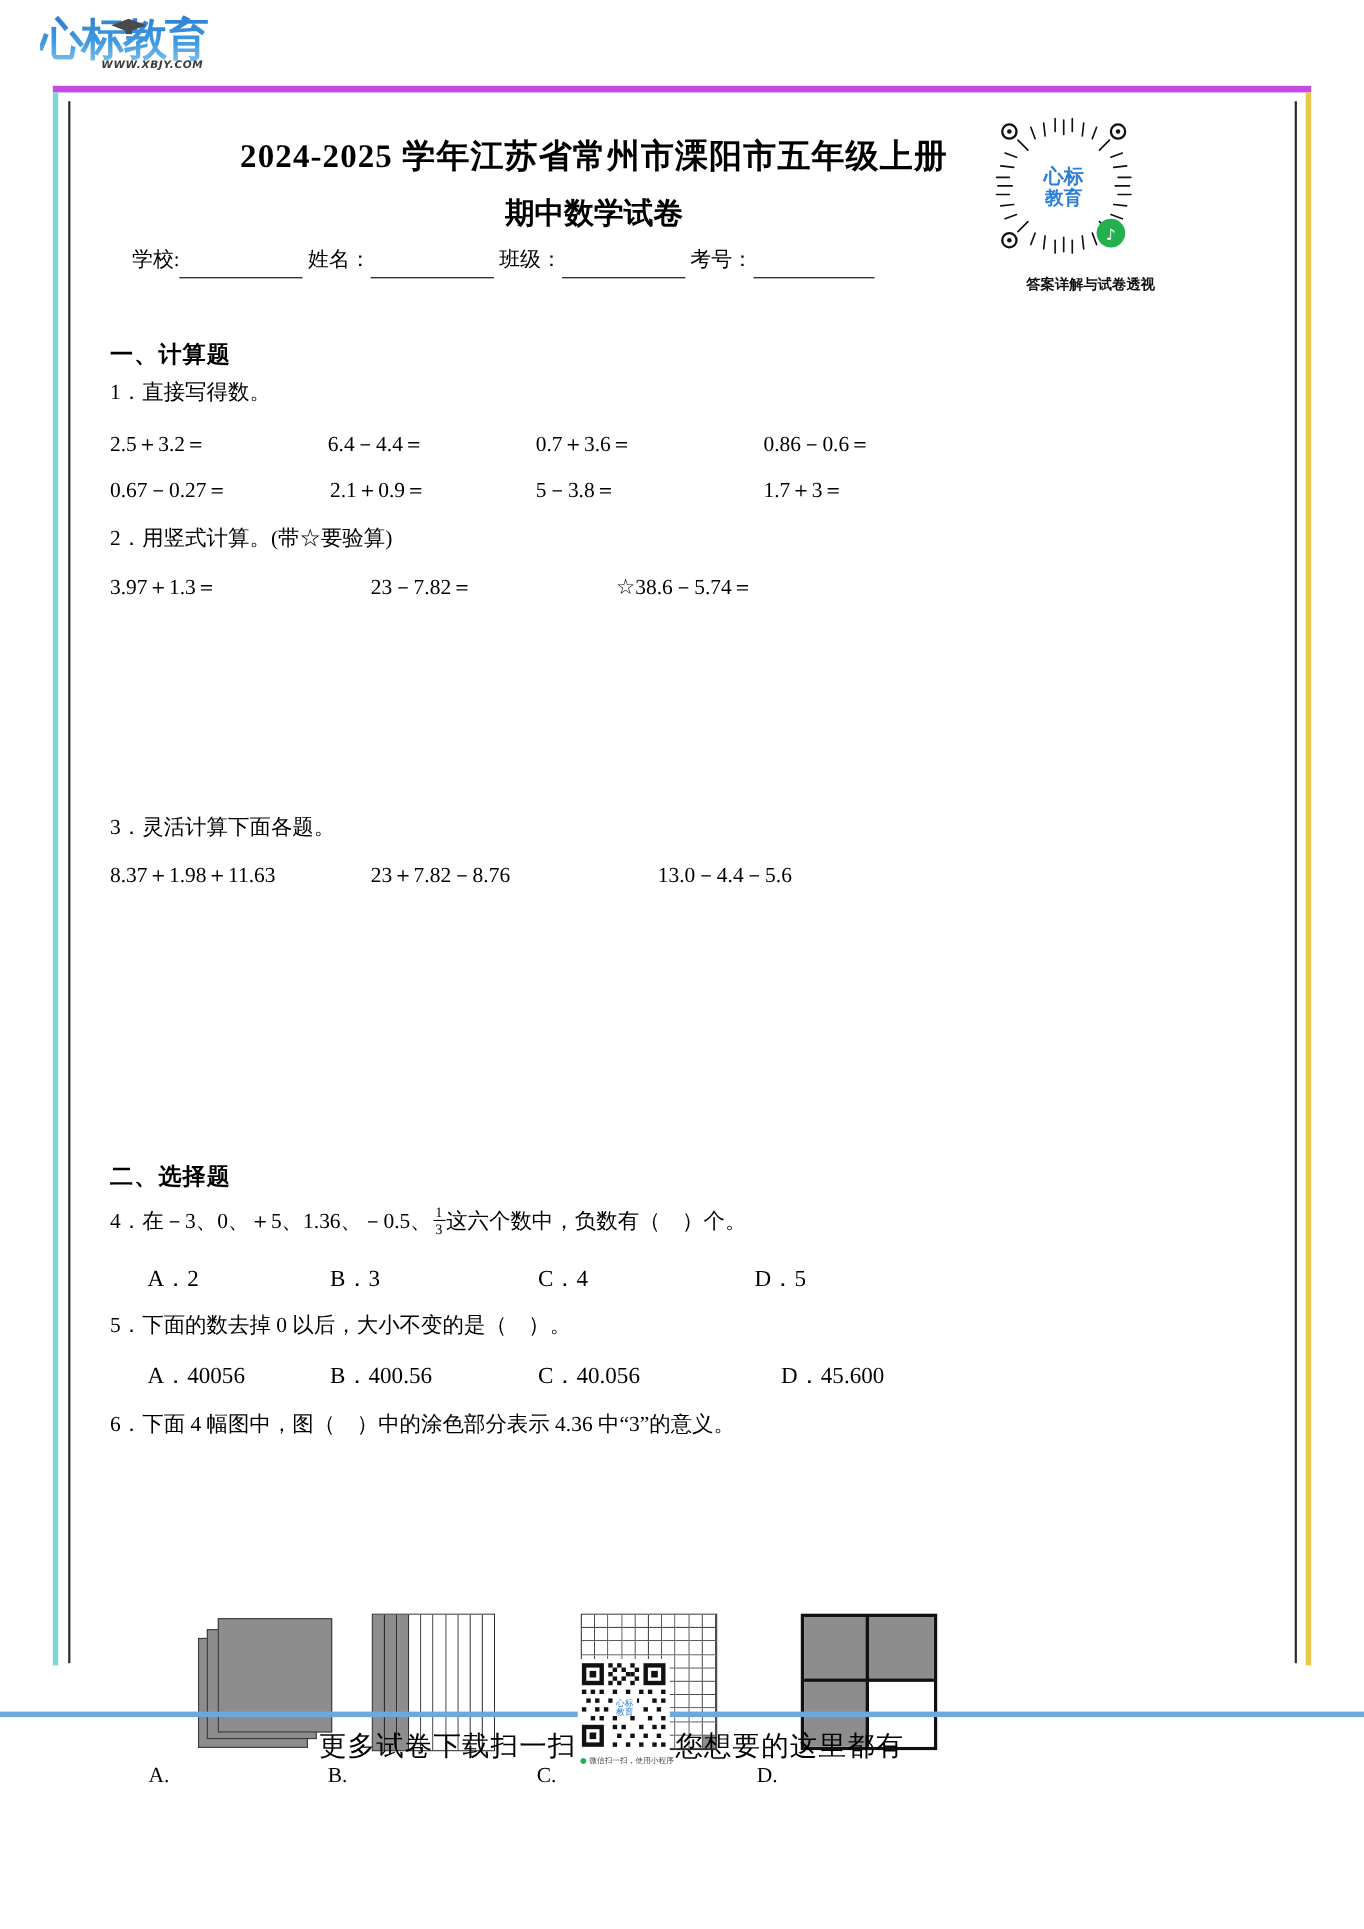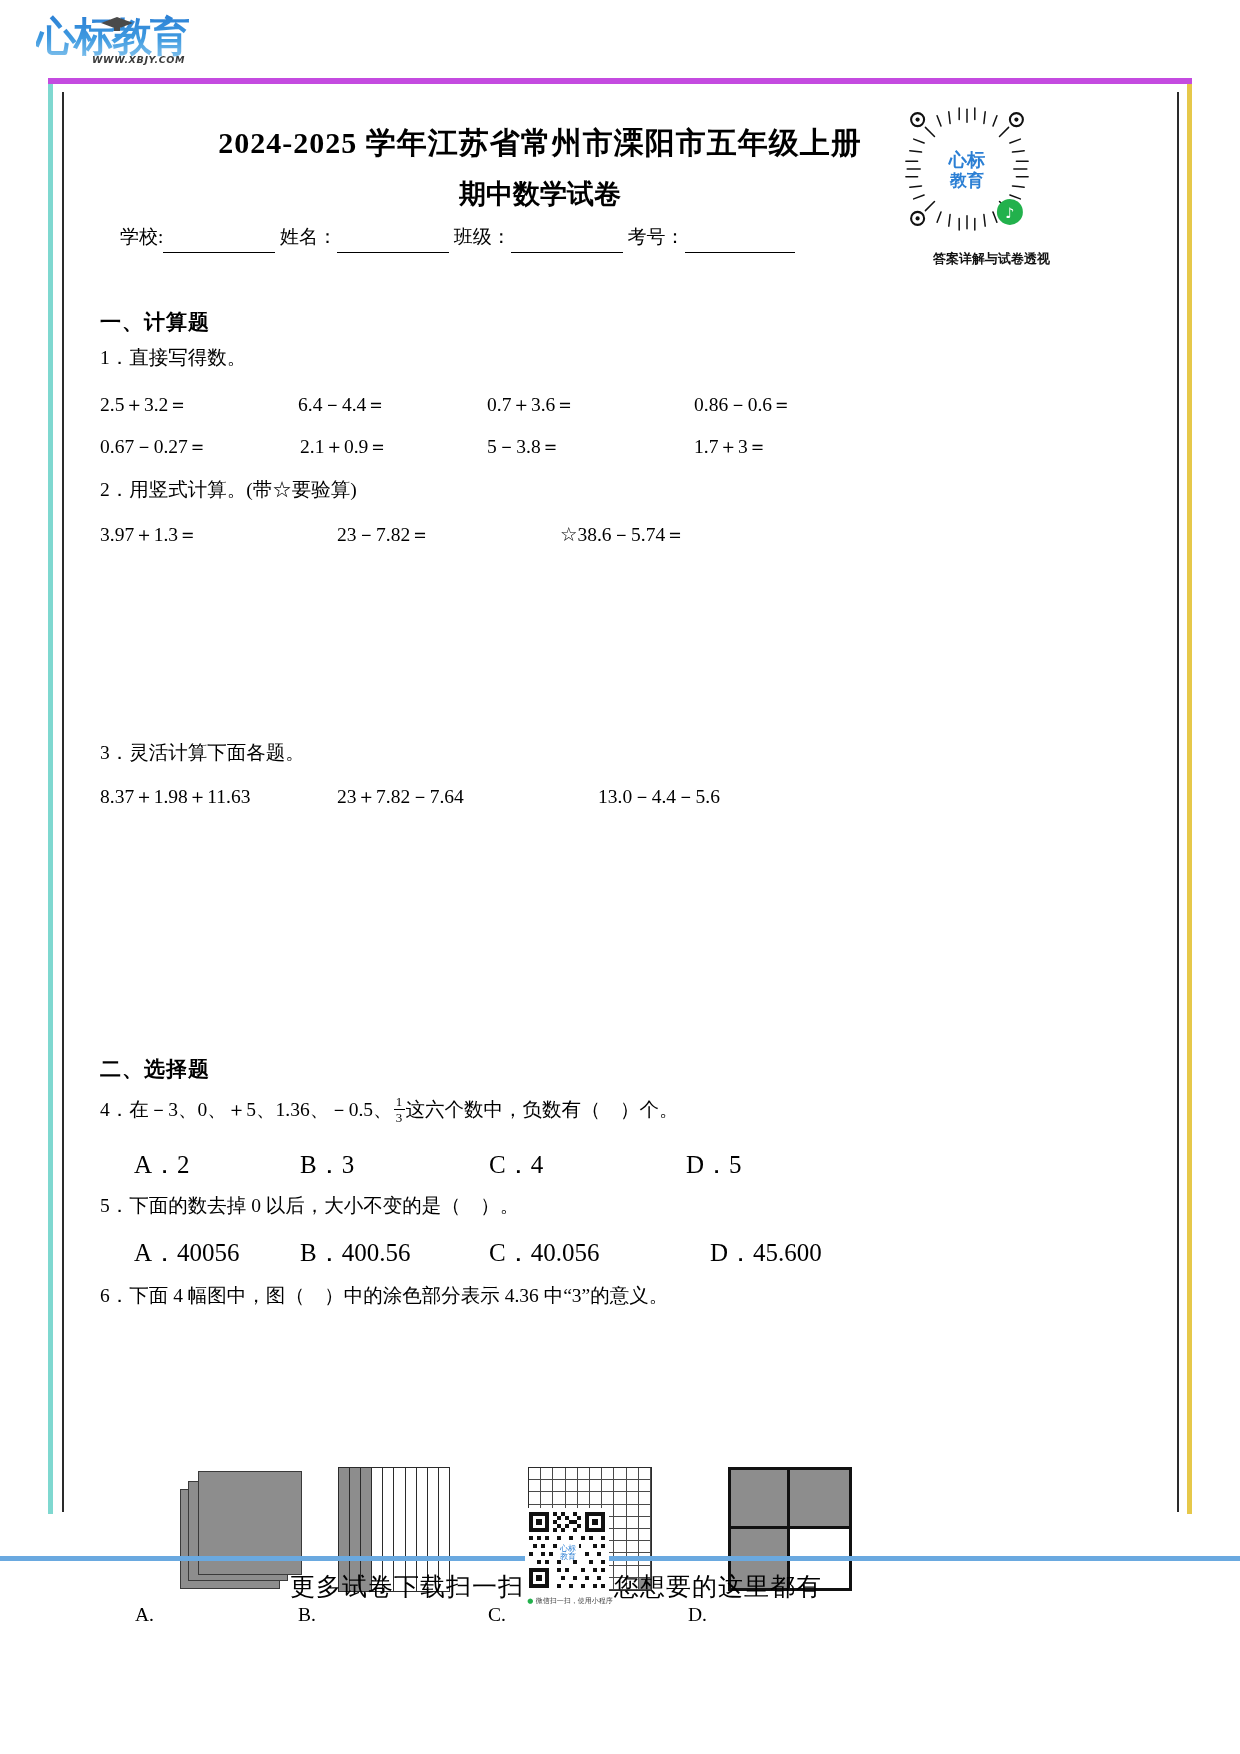--- a/index.html
+++ b/index.html
@@ -141,21 +141,21 @@
     white-space: nowrap;
   }
   .expr {
     position: absolute;
     font-size: 19.5px;
     line-height: 26px;
     white-space: nowrap;
   }
   .opt {
     position: absolute;
-    font-size: 25px;
+    font-size: 21px;
     white-space: nowrap;
   }
   .frac {
     display: inline-block;
     vertical-align: -0.45em;
     text-align: center;
     font-size: 13px;
     line-height: 13px;
     margin: 0 1px;
   }
@@ -323,21 +323,21 @@
 
 <div class="q-text" style="left:100px; top:477px;">2．用竖式计算。(带☆要验算)</div>
 
 <div class="expr" style="left:100px; top:522px;">3.97＋1.3＝</div>
 <div class="expr" style="left:337px; top:522px;">23－7.82＝</div>
 <div class="expr" style="left:560px; top:522px;">☆38.6－5.74＝</div>
 
 <div class="q-text" style="left:100px; top:740px;">3．灵活计算下面各题。</div>
 
 <div class="expr" style="left:100px; top:784px;">8.37＋1.98＋11.63</div>
-<div class="expr" style="left:337px; top:784px;">23＋7.82－7.64</div>
+<div class="expr" style="left:337px; top:784px;">23＋7.82－8.76</div>
 <div class="expr" style="left:598px; top:784px;">13.0－4.4－5.6</div>
 
 <div class="sec-head" style="left:100px; top:1055px;">二、选择题</div>
 
 <div class="q-text" style="left:100px; top:1095px;">
   <span>4．在－3、0、＋5、1.36、－0.5、</span><span class="frac"><span class="num">1</span><span class="bar"></span><span class="den">3</span></span><span>这六个数中，负数有（　）个。</span>
 </div>
 
 <div class="opt" style="left:134px; top:1148px;">A．2</div>
 <div class="opt" style="left:300px; top:1148px;">B．3</div>

